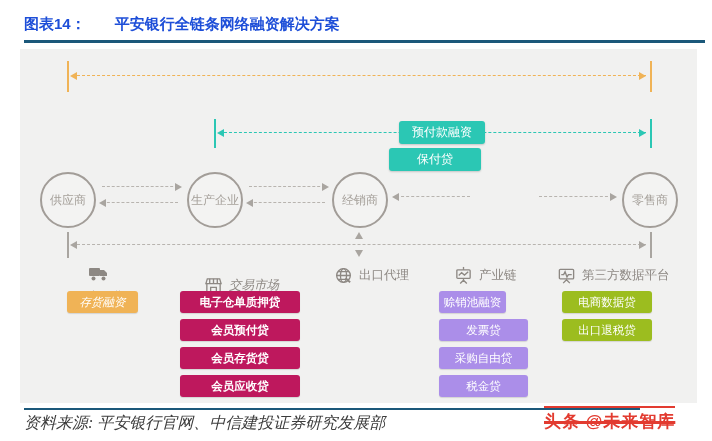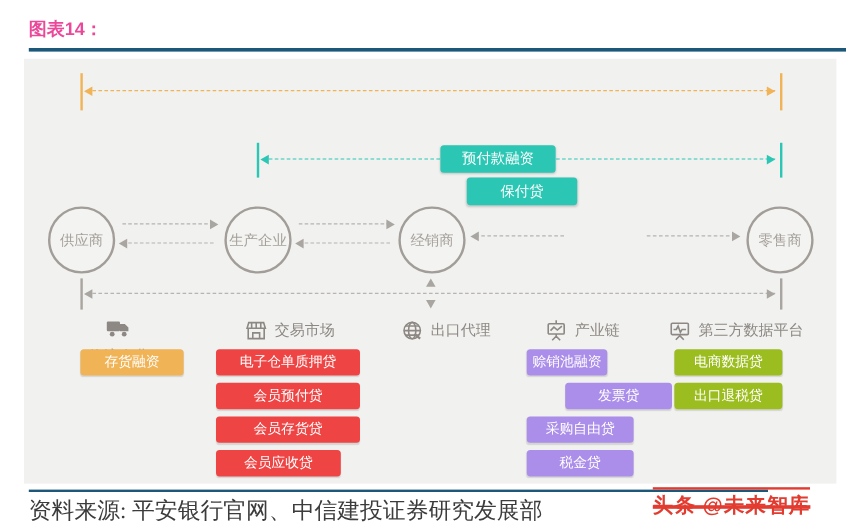--- a/index.html
+++ b/index.html
@@ -1,70 +1,71 @@
 <!DOCTYPE html>
 <html><head>
 <meta charset="utf-8">
 <style>
   html,body{margin:0;padding:0;}
   .page{position:relative;width:712px;height:441px;background:#ffffff;
         font-family:"Liberation Sans","DejaVu Sans",sans-serif;overflow:hidden;}
   .abs{position:absolute;}
   
-  .title-row{left:24px;top:15px;display:flex;gap:29px;font-size:15px;font-weight:bold;color:#ec4899;}
+  .title-row{left:24px;top:15px;display:flex;gap:29px;font-size:15px;font-weight:bold;color:#1d4ed8;}
   .title-rule{left:24px;top:40px;width:681px;height:3px;background:#1B587A;}
   
   .panel{left:20px;top:49px;width:677px;height:354px;background:#F1F1F0;}
   
   .vbar{width:2px;}
   .dash1{height:0;border-top:1px dashed currentColor;}
   .tri{width:0;height:0;}
   .tri-r{border-top:4px solid transparent;border-bottom:4px solid transparent;border-left:7px solid currentColor;}
   .tri-l{border-top:4px solid transparent;border-bottom:4px solid transparent;border-right:7px solid currentColor;}
   .tri-u{border-left:4px solid transparent;border-right:4px solid transparent;border-bottom:7px solid currentColor;}
   .tri-d{border-left:4px solid transparent;border-right:4px solid transparent;border-top:7px solid currentColor;}
   .loanbox{height:23px;line-height:23px;text-align:center;color:#fff;font-size:12px;
            border-radius:3px;box-shadow:0 1px 2px rgba(0,0,0,.18);z-index:3;}
   .pbox{height:22px;line-height:22px;text-align:center;color:#fff;font-size:11.5px;
         border-radius:3px;box-shadow:0 1px 1px rgba(0,0,0,.12);}
   .circle{width:52px;height:52px;border:2px solid #A29D98;border-radius:50%;background:#F3F3F2;
           display:flex;align-items:center;justify-content:center;font-size:12px;color:#A5A09A;z-index:2;}
   .cat{display:flex;align-items:center;gap:6px;color:#8D8883;font-size:12.5px;height:20px;}
   .cat svg{display:block;}
-  .src{font-family:"Liberation Serif","DejaVu Serif",serif;font-size:19px;color:#3C3C3C;}
+  .src{font-family:"Liberation Serif","DejaVu Serif",serif;font-style:italic;font-size:16px;color:#3C3C3C;}
   .wm{font-size:17px;font-weight:bold;color:#E23B30;letter-spacing:1px;
       text-decoration:line-through;text-decoration-thickness:2.5px;border-top:2px solid #E23B30;padding-top:2px;}
   .orange{color:#F0B356;} .teal{color:#2BC7B4;} .grayln{color:#B8B4AF;} .graysolid{color:#A9A5A0;}
-  .bg-orange{background:#F0B356;} .bg-teal{background:#2BC7B4;} .bg-blue{background:#ef4444;}
+  .bg-orange{background:#F0B356;} .bg-teal{background:#2BC7B4;} .bg-blue{background:#be185d;font-weight:bold;}
   .bg-purple{background:#AB8EE9;} .bg-green{background:#9CBD1F;} .bg-gray{background:#A9A5A0;}
 </style>
 </head>
 <body>
 
 <div class="page">
 
   <div class="abs title-row">
     <span>图表14：</span>
+    <span>平安银行全链条网络融资解决方案</span>
   </div>
   <div class="abs title-rule"></div>
 
   <div class="abs panel"></div>
 
   <div class="abs vbar bg-orange" style="left:67px;top:61px;height:31px;"></div>
   <div class="abs vbar bg-orange" style="left:650px;top:61px;height:31px;"></div>
   <div class="abs dash1 orange" style="left:72px;top:75px;width:574px;"></div>
   <div class="abs tri tri-l orange" style="left:70px;top:72px;"></div>
   <div class="abs tri tri-r orange" style="left:639px;top:72px;"></div>
 
   <div class="abs vbar bg-teal" style="left:214px;top:119px;height:29px;"></div>
   <div class="abs vbar bg-teal" style="left:650px;top:119px;height:29px;"></div>
   <div class="abs dash1 teal" style="left:219px;top:132px;width:427px;"></div>
   <div class="abs tri tri-l teal" style="left:217px;top:129px;"></div>
   <div class="abs tri tri-r teal" style="left:639px;top:129px;"></div>
-  <div class="abs loanbox bg-teal" style="left:367px;top:121px;width:96px;">预付款融资</div>
+  <div class="abs loanbox bg-teal" style="left:399px;top:121px;width:86px;">预付款融资</div>
   <div class="abs loanbox bg-teal" style="left:389px;top:148px;width:92px;">保付贷</div>
 
   <div class="abs circle" style="left:40px;top:172px;">供应商</div>
   <div class="abs circle" style="left:187px;top:172px;">生产企业</div>
   <div class="abs circle" style="left:332px;top:172px;">经销商</div>
   <div class="abs circle" style="left:622px;top:172px;">零售商</div>
 
   <div class="abs dash1 grayln" style="left:102px;top:186px;width:76px;"></div>
   <div class="abs tri tri-r graysolid" style="left:175px;top:183px;"></div>
   <div class="abs dash1 grayln" style="left:102px;top:202px;width:76px;"></div>
@@ -95,21 +96,21 @@
           <g fill="#8D8883">
             <rect x="1" y="3" width="11" height="8" rx="1"></rect>
             <path d="M12 5h4l3 3v3h-7z"></path>
             <circle cx="5.5" cy="13.5" r="2"></circle>
             <circle cx="15.5" cy="13.5" r="2"></circle>
           </g>
         </svg>
     </span>
     <span>物流企业</span>
   </div>
-  <div class="abs cat" style="left:204px;top:265px;">
+  <div class="abs cat" style="left:204px;top:275px;font-style:italic;">
     <span>
       <svg width="19" height="19" viewBox="0 0 20 20">
           <g fill="none" stroke="#8D8883" stroke-width="1.4">
             <path d="M3 8v9h14V8"></path>
             <path d="M2 8 3.5 3h13L18 8H2z"></path>
             <path d="M6 8V3M10 8V3M14 8V3"></path>
             <path d="M7 17v-5h6v5"></path>
           </g>
         </svg>
     </span>
@@ -147,29 +148,29 @@
           <g fill="none" stroke="#8D8883" stroke-width="1.4">
             <rect x="2.5" y="3.5" width="15" height="10" rx="1"></rect>
             <polyline points="4.5,9 7,9 8.5,6 10.5,11.5 12,9 15.5,9"></polyline>
             <path d="M10 13.5v1M6.5 18l3.5-3.5L13.5 18"></path>
           </g>
         </svg>
     </span>
     <span>第三方数据平台</span>
   </div>
 
-  <div class="abs pbox bg-orange" style="left:67px;top:291px;width:86px;">存货融资</div>
+  <div class="abs pbox bg-orange" style="left:67px;top:291px;width:71px;font-style:italic;">存货融资</div>
 
   <div class="abs pbox bg-blue" style="left:180px;top:291px;width:120px;">电子仓单质押贷</div>
   <div class="abs pbox bg-blue" style="left:180px;top:319px;width:120px;">会员预付贷</div>
   <div class="abs pbox bg-blue" style="left:180px;top:347px;width:120px;">会员存货贷</div>
-  <div class="abs pbox bg-blue" style="left:180px;top:375px;width:104px;">会员应收贷</div>
+  <div class="abs pbox bg-blue" style="left:180px;top:375px;width:120px;">会员应收贷</div>
 
   <div class="abs pbox bg-purple" style="left:439px;top:291px;width:67px;">赊销池融资</div>
-  <div class="abs pbox bg-purple" style="left:439px;top:319px;width:89px;margin-left:32px;">发票贷</div>
+  <div class="abs pbox bg-purple" style="left:439px;top:319px;width:89px;">发票贷</div>
   <div class="abs pbox bg-purple" style="left:439px;top:347px;width:89px;">采购自由贷</div>
   <div class="abs pbox bg-purple" style="left:439px;top:375px;width:89px;">税金贷</div>
 
   <div class="abs pbox bg-green" style="left:562px;top:291px;width:90px;">电商数据贷</div>
   <div class="abs pbox bg-green" style="left:562px;top:319px;width:90px;">出口退税贷</div>
 
   <div class="abs" style="left:24px;top:408px;width:616px;height:2px;background:#1B587A;"></div>
   <div class="abs src" style="left:24px;top:413px;">资料来源: 平安银行官网、中信建投证券研究发展部</div>
   <div class="abs wm" style="left:544px;top:406px;">头条 @未来智库</div>
 

